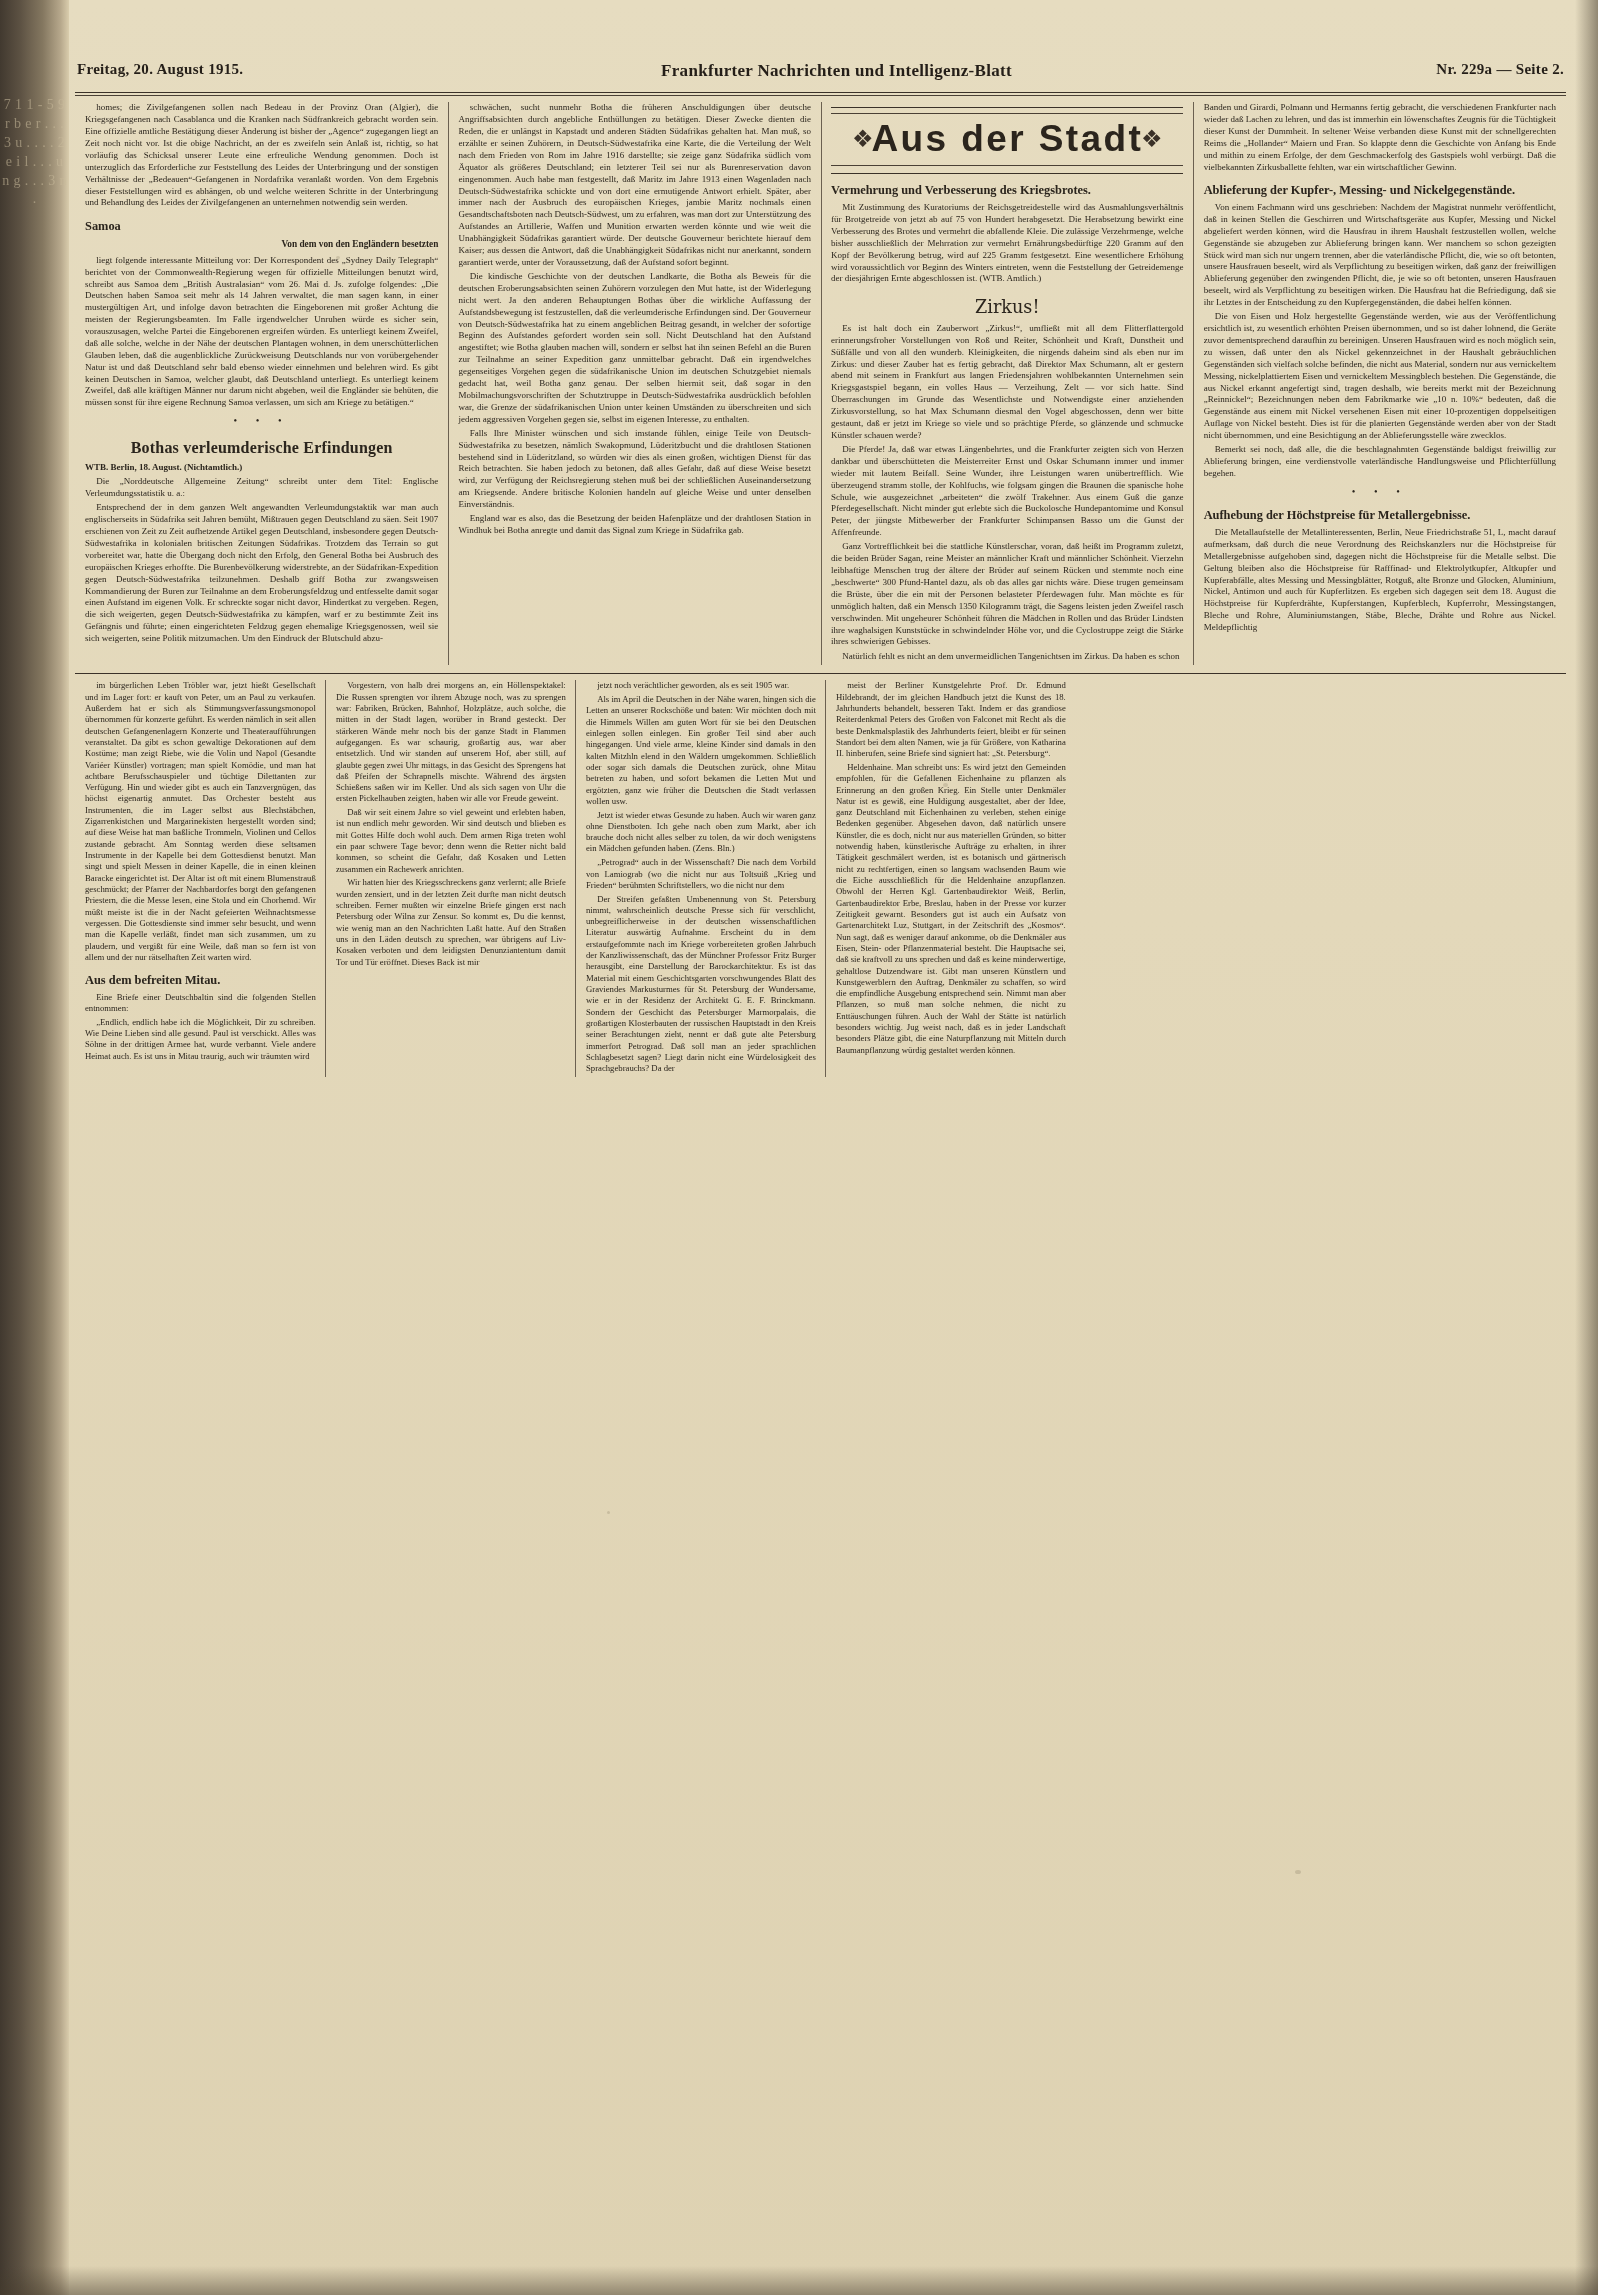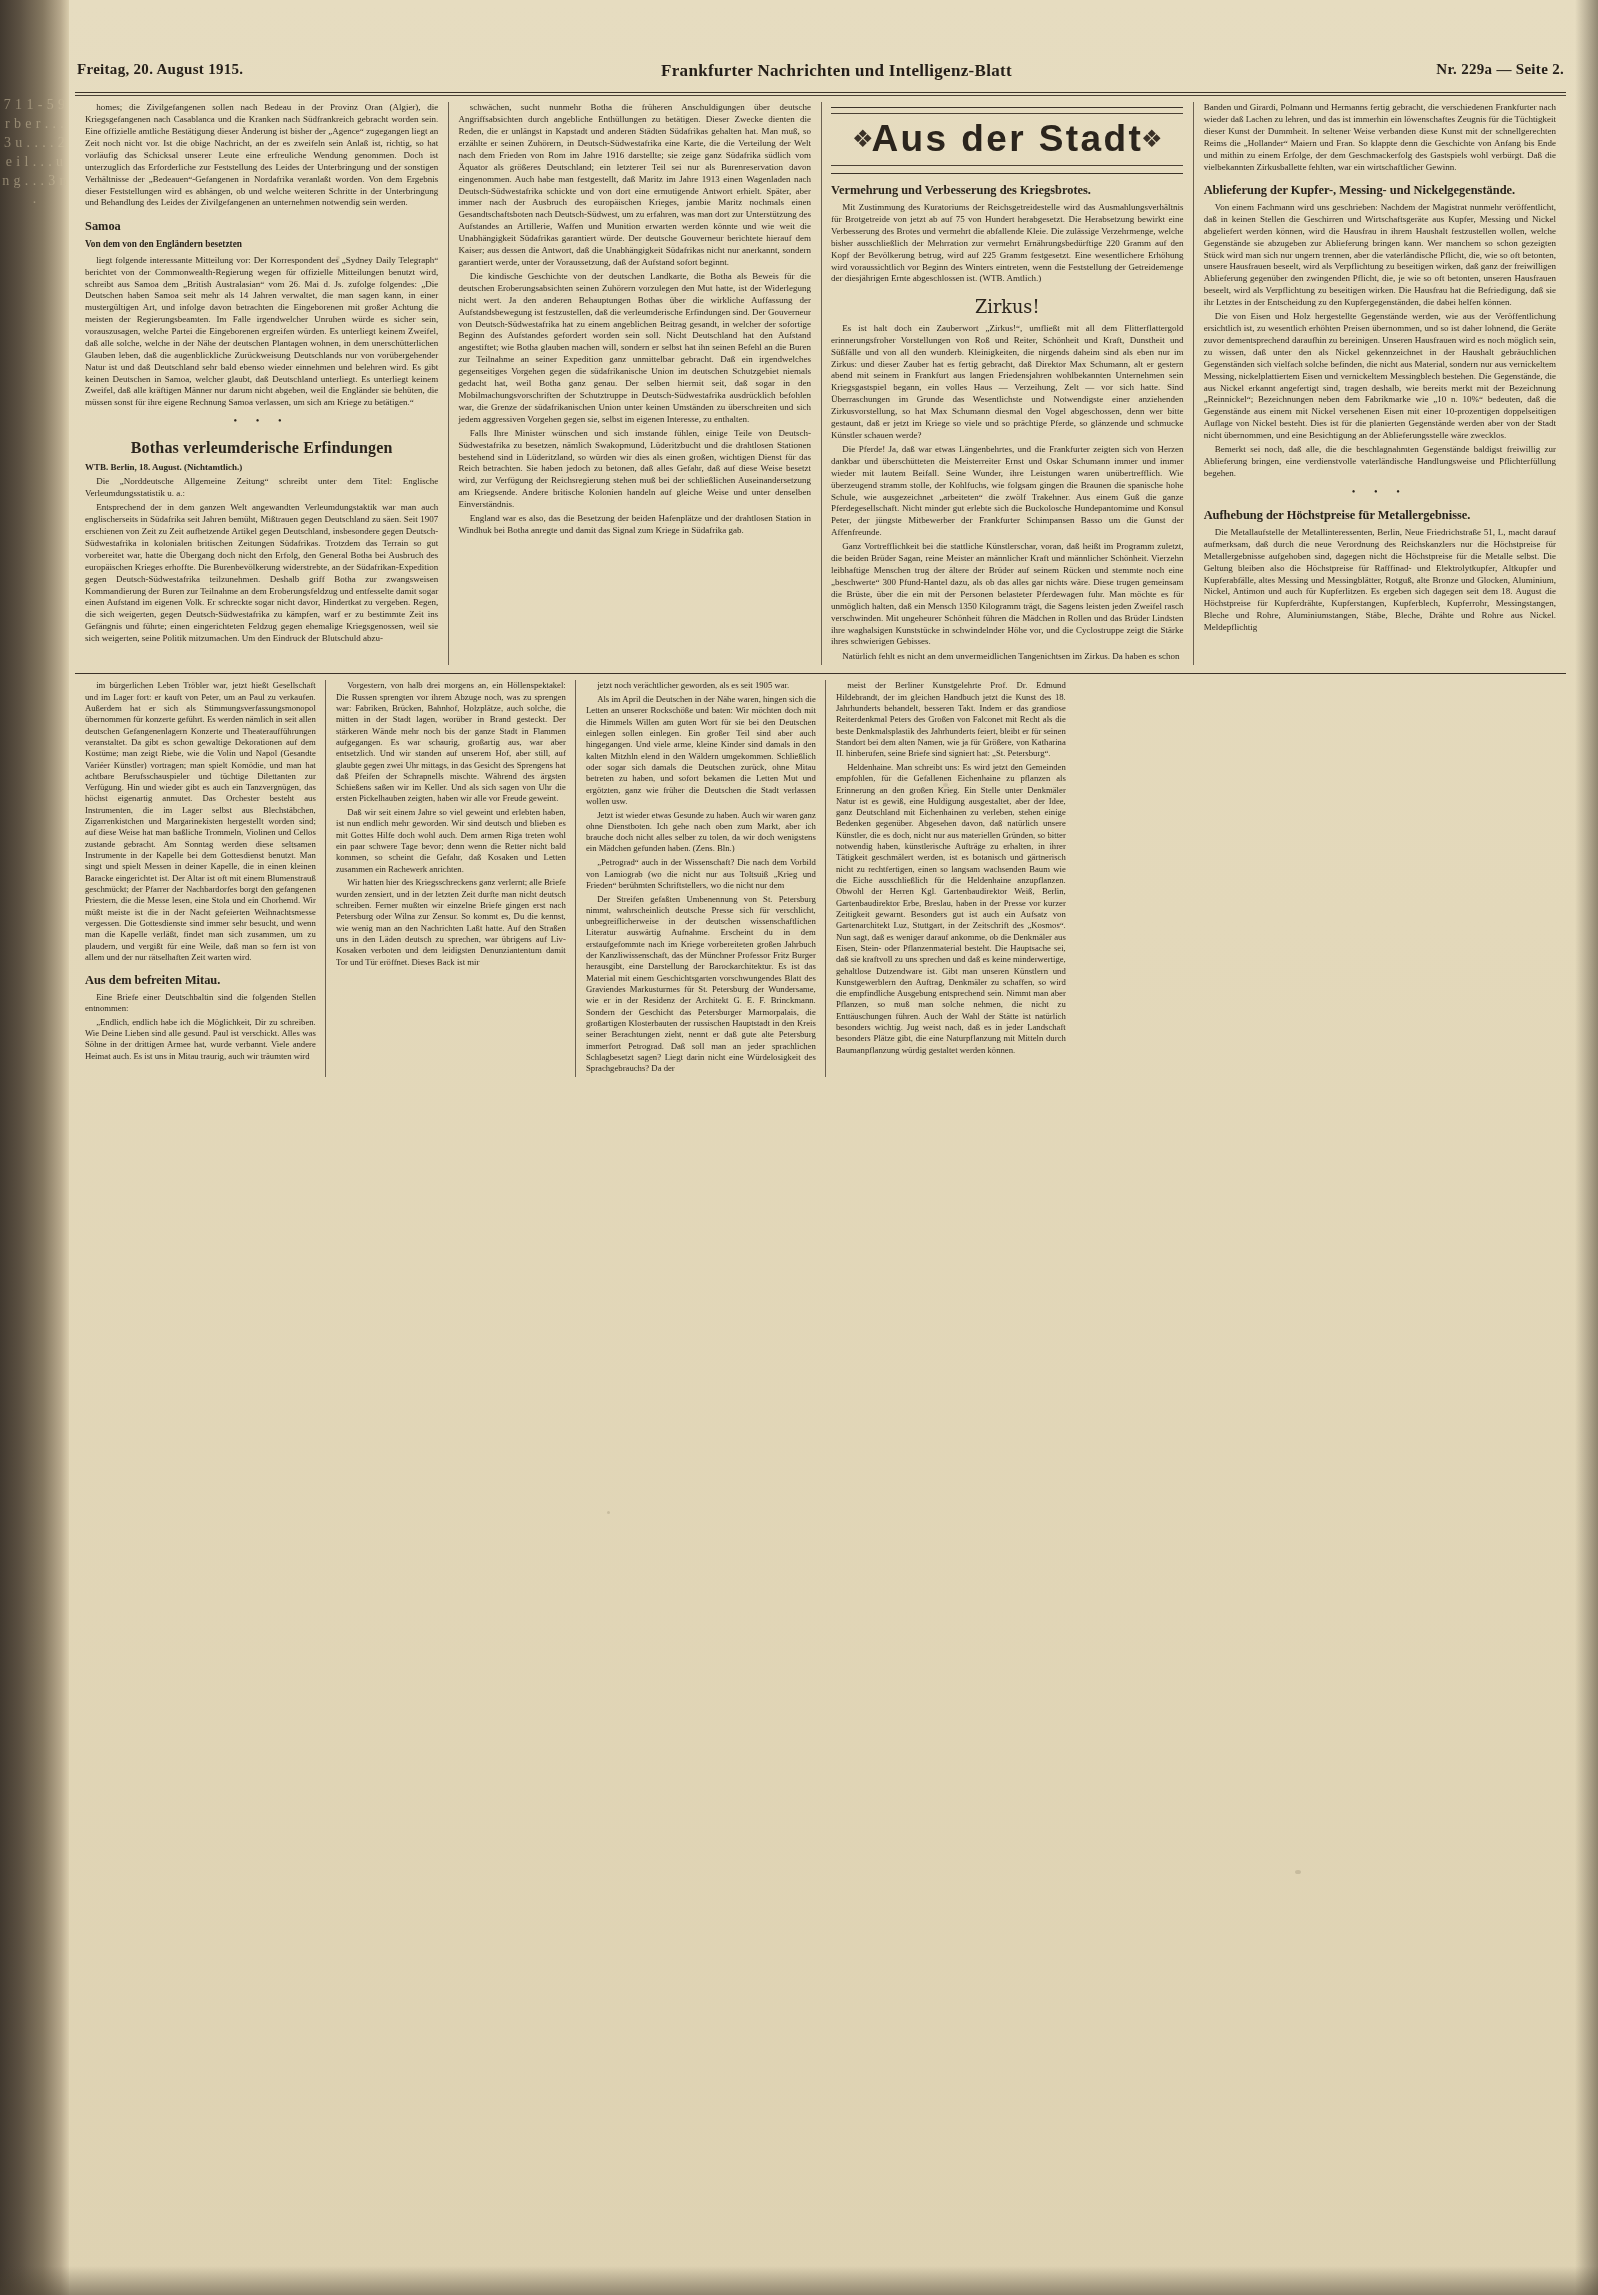--- a/index.html
+++ b/index.html
@@ -127,21 +127,21 @@
   }
   h3.hl-script {
     text-align: center;
     font-size: 17.6px;
     line-height: 1.18;
     margin: 11.2px 0 5.6px 0;
     font-weight: normal;
     font-family: "DejaVu Serif", serif;
   }
   .kicker {
-    text-align: left;
+    text-align: right;
     font-size: 9.3px;
     margin: 1.6px 0 4.8px 0;
     font-weight: bold;
   }
   .dots {
     text-align: center;
     letter-spacing: 8px;
     font-size: 10.4px;
     margin: 4.8px 0 4.8px 0;
   }

